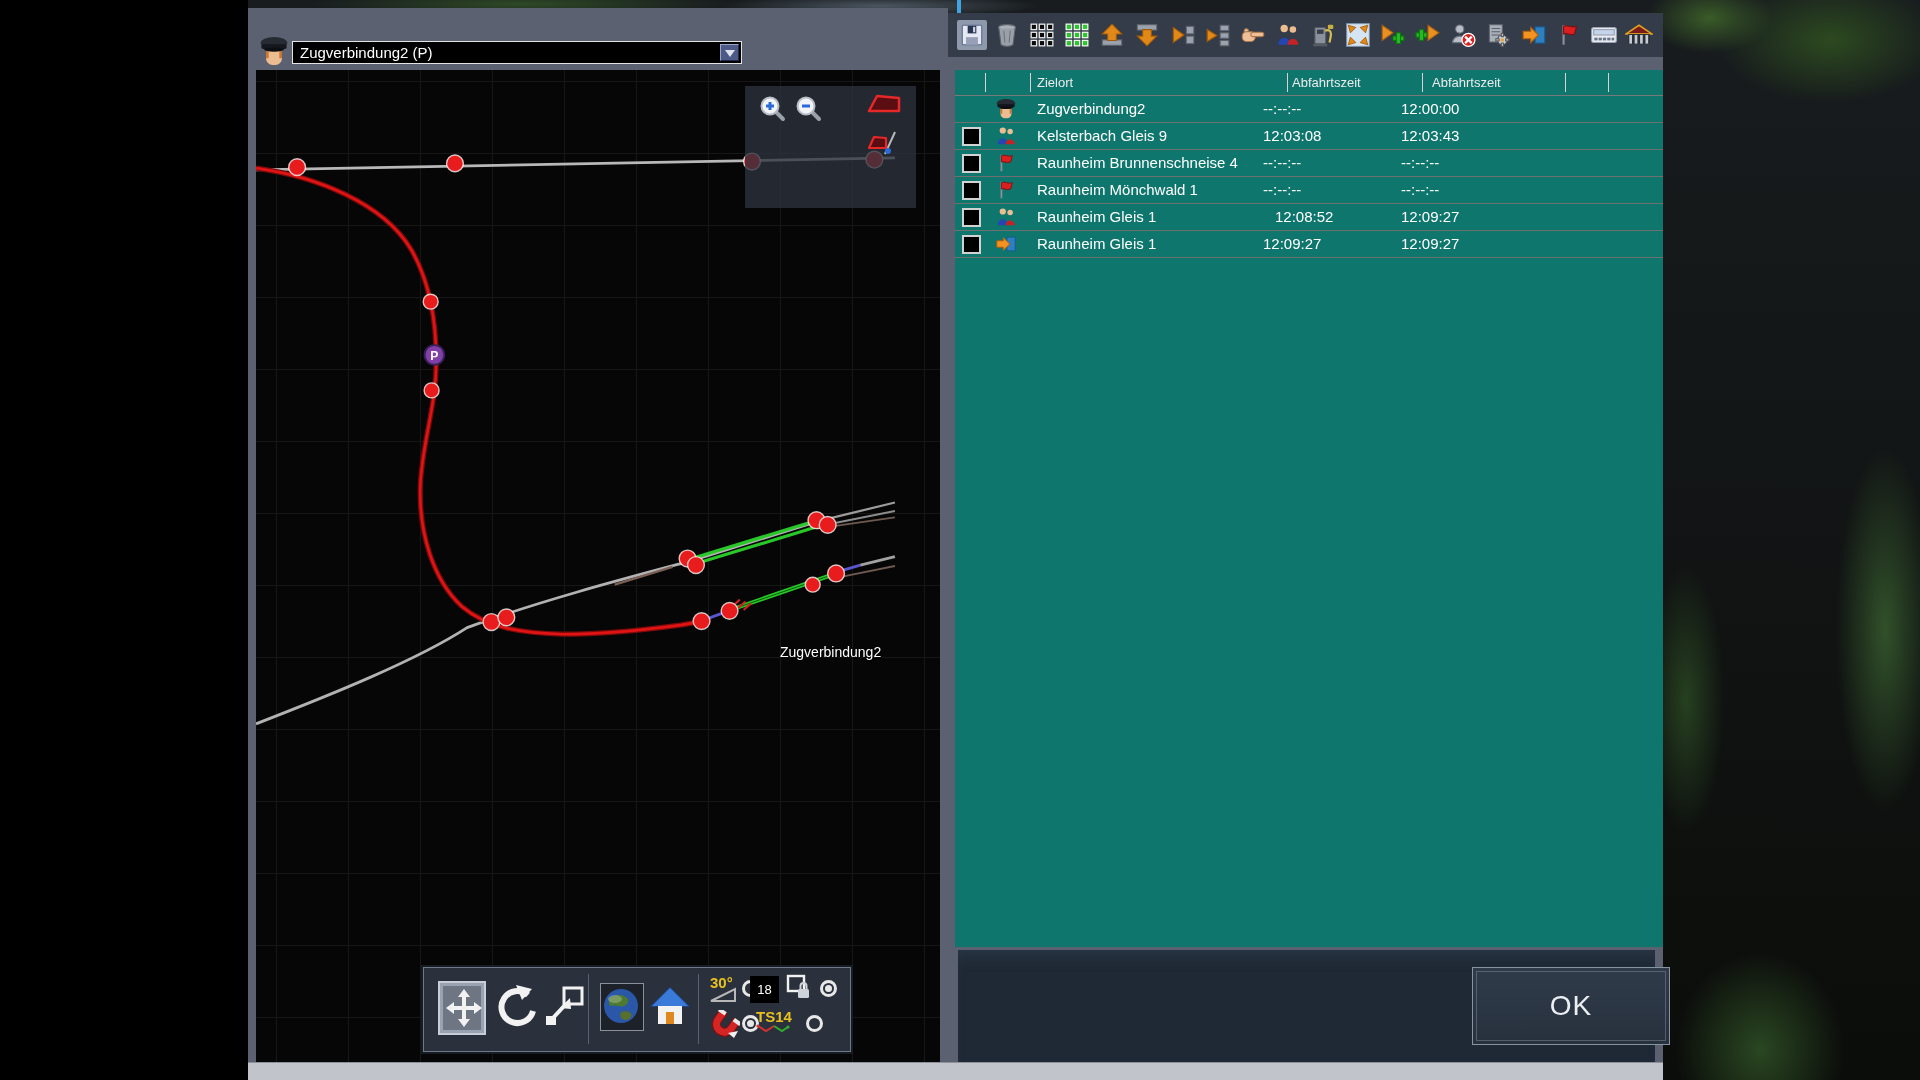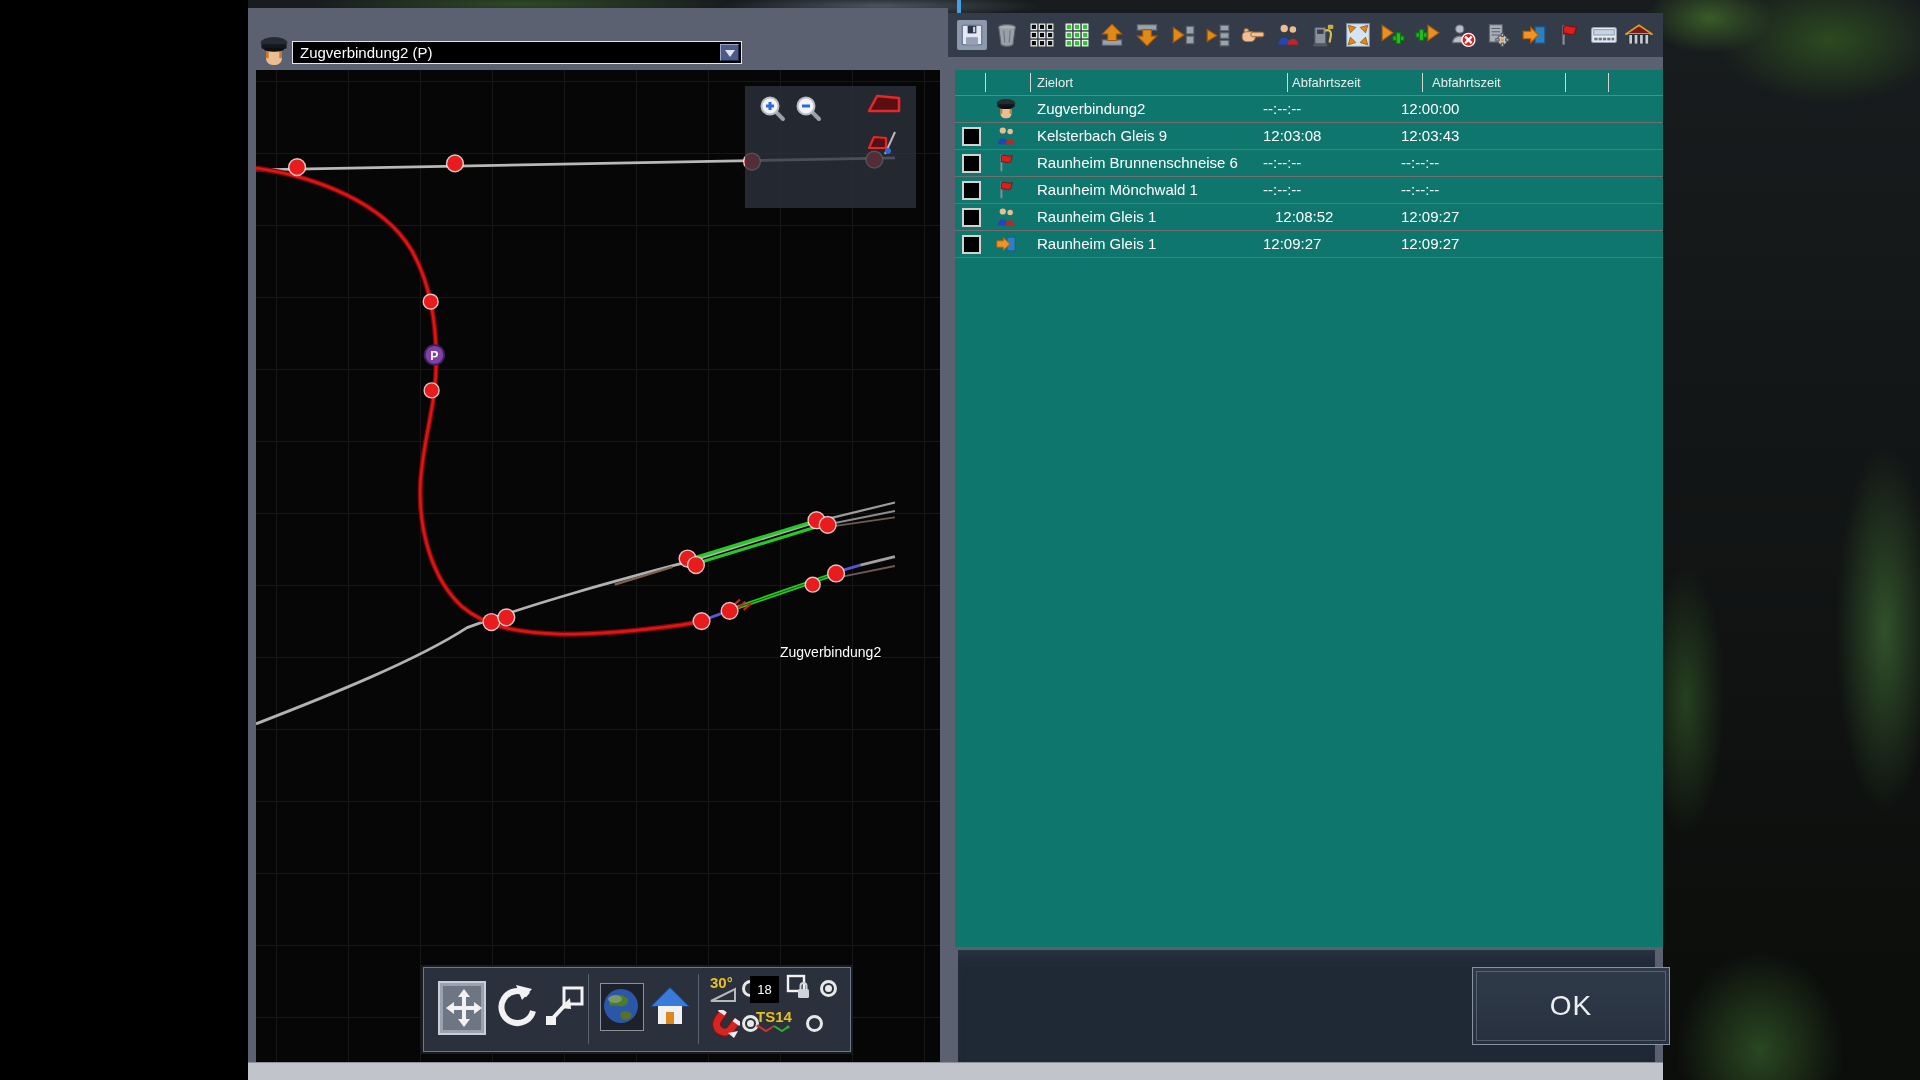--- a/index.html
+++ b/index.html
@@ -494,21 +494,21 @@
       </div>
 
       <div class="trow" style="top:80px">
         <span class="chk"></span>
         <span class="ricon">
           <svg width="22" height="24" viewBox="0 0 24 24">
             <line x1="7" y1="3" x2="7" y2="21" stroke="#8a8f98" stroke-width="2"></line>
             <path d="M7,4 C11,2 14,6 19,4 L17,11 C12,13 9,9 7,11 Z" fill="#db1f1f" stroke="#7e0f0f"></path>
           </svg>
         </span>
-        <span class="cell" style="left:82px">Raunheim Brunnenschneise 6</span>
+        <span class="cell" style="left:82px">Raunheim Brunnenschneise 4</span>
         <span class="cell" style="left:308px">--:--:--</span>
         <span class="cell" style="left:446px">--:--:--</span>
       </div>
 
       <div class="trow" style="top:107px">
         <span class="chk"></span>
         <span class="ricon">
           <svg width="22" height="24" viewBox="0 0 24 24">
             <line x1="7" y1="3" x2="7" y2="21" stroke="#8a8f98" stroke-width="2"></line>
             <path d="M7,4 C11,2 14,6 19,4 L17,11 C12,13 9,9 7,11 Z" fill="#db1f1f" stroke="#7e0f0f"></path>

